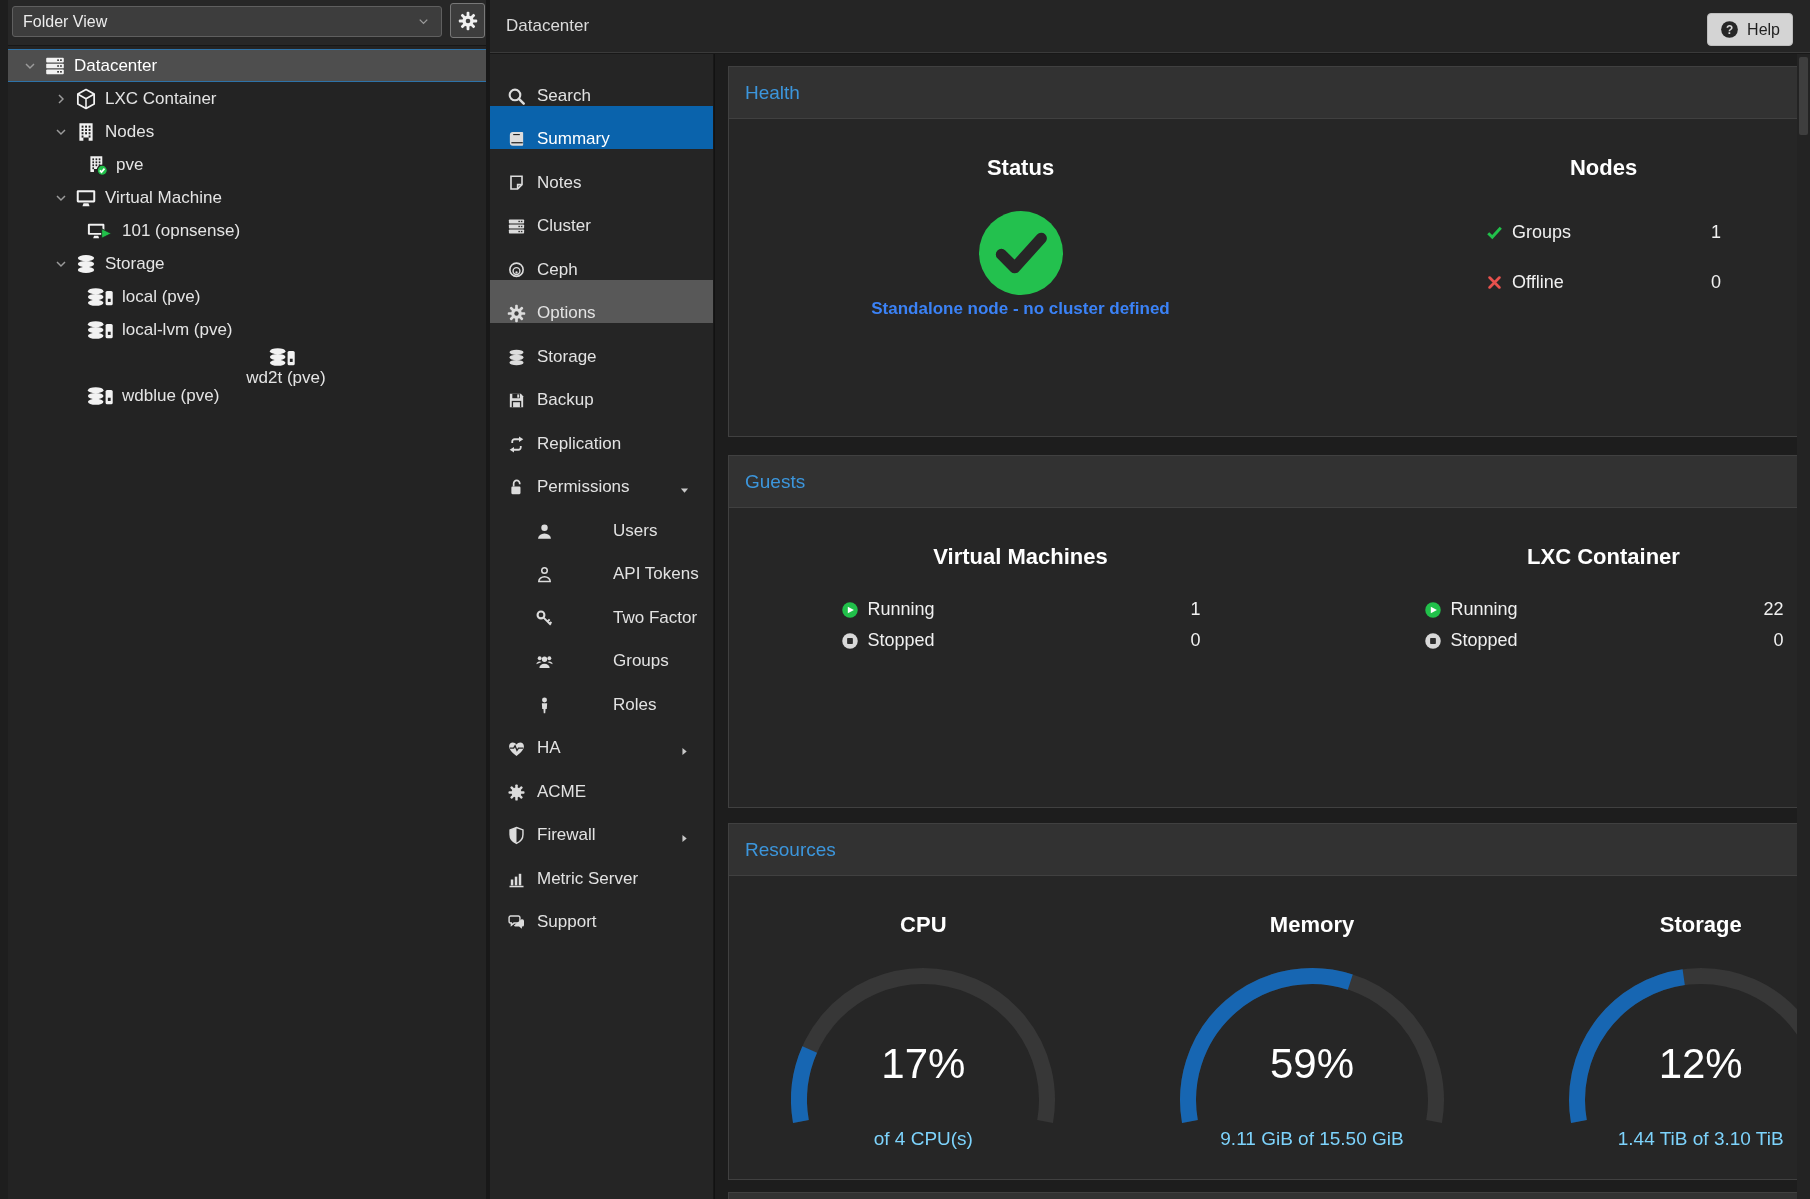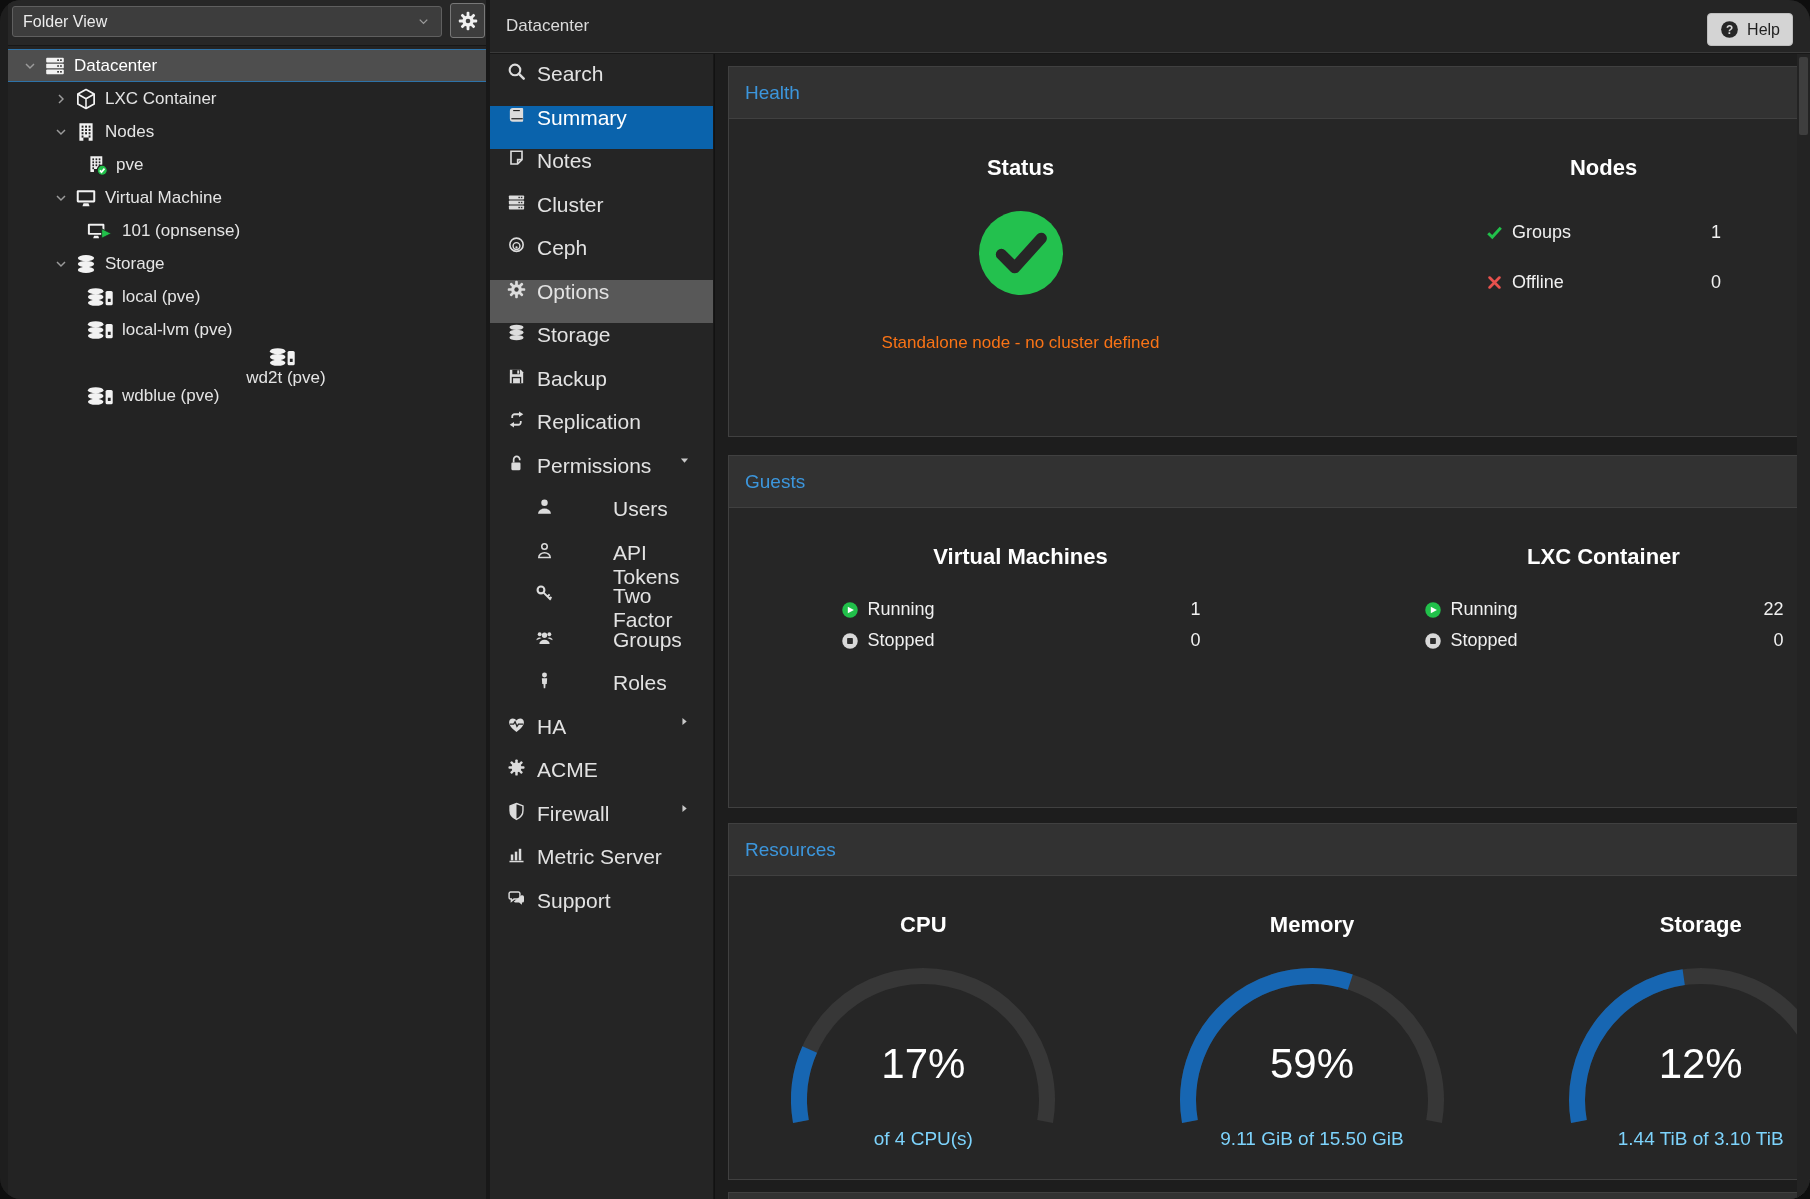--- a/index.html
+++ b/index.html
@@ -1,17 +1,17 @@
 <!DOCTYPE html>
 <html><head>
 <meta charset="utf-8">
 <style>
   html,body{margin:0;padding:0;background:#0e0e0e;}
   #app{position:relative;width:1810px;height:1199px;background:#181818;overflow:hidden;
-       font-family:"Liberation Sans",sans-serif;color:#e4e4e4;border-radius:21px;-webkit-font-smoothing:antialiased;}
+       font-family:"Liberation Sans",sans-serif;color:#e4e4e4;-webkit-font-smoothing:antialiased;}
   
   .left-rail{position:absolute;left:0;top:0;width:8px;height:100%;background:#1e1e1e;}
   .left-panel{position:absolute;left:8px;top:0;width:478px;height:100%;background:#232323;}
   .left-top{position:relative;height:45px;background:#272727;border-bottom:1px solid #171717;}
   .view-select{position:absolute;left:4px;top:6px;width:430px;height:31px;background:#3d3d3d;
                border:1px solid #5f5f5f;border-radius:3px;display:flex;align-items:center;
                padding:0 10px;font-size:16px;color:#ececec;cursor:pointer;box-sizing:border-box;}
   .view-select .combo-chevron{margin-left:auto;width:15px;height:15px;color:#9a9a9a;}
   .gear-btn{position:absolute;left:442px;top:3px;width:35px;height:35px;background:#3d3d3d;
             border:1px solid #787878;border-radius:3px;color:#f0f0f0;display:flex;align-items:center;
@@ -27,22 +27,22 @@
   
   .topbar{position:absolute;left:490px;top:0;width:1320px;height:53px;background:#252525;
           border-bottom:1px solid #3a3a3a;box-sizing:border-box;}
   .page-title{position:absolute;left:16px;top:0;line-height:52px;font-size:17px;color:#dadada;}
   .help-btn{position:absolute;right:17px;top:13px;height:33px;background:#d4d4d4;border:1px solid #bdbdbd;
             border-radius:4px;display:flex;align-items:center;gap:8px;padding:0 12px;font-size:16px;
             color:#1f1f1f;font-family:"Liberation Sans",sans-serif;cursor:pointer;}
   .help-btn .ic{width:19px;height:19px;}
   
   #nav{position:absolute;left:490px;top:54px;width:223px;bottom:0;background:#252525;padding-top:8px;}
-  .nav-row{position:relative;height:43.5px;display:flex;align-items:flex-start;padding-left:17px;
-           font-size:21px;color:#e2e2e2;cursor:pointer;box-sizing:border-box;}
+  .nav-row{position:relative;height:43.5px;display:flex;align-items:flex-end;padding-left:17px;
+           font-size:17px;color:#e2e2e2;cursor:pointer;box-sizing:border-box;}
   .nav-row.sub{padding-left:45px;gap:48px;}
   .nav-row.selected{background:#0a63ac;color:#fff;}
   .nav-row.hover{background:#585858;}
   .nav-ic{width:19px;height:19px;margin-right:11px;color:#dcdcdc;flex:none;}
   .nav-arrow{position:absolute;right:22px;width:13px;height:13px;color:#c9c9c9;}
   
   .content{position:absolute;left:714px;top:54px;right:0;bottom:0;background:#1d1d1d;overflow:hidden;
            border-left:1px solid #121212;}
   .scrollbar{position:absolute;right:0;top:0;bottom:0;width:13px;background:#232323;}
   .scrollbar .thumb{position:absolute;left:2px;right:2px;top:3px;height:78px;background:#3e3e3e;border-radius:2px;}
@@ -50,21 +50,21 @@
   .panel > header{height:52px;background:#323232;display:flex;align-items:center;padding:0 16px;
                   font-size:19px;color:#3c96dc;border-bottom:1px solid #404040;box-sizing:border-box;}
   .panel-health{top:12px;height:371px;}
   .panel-guests{top:401px;height:353px;}
   .panel-resources{top:769px;height:357px;}
   .panel-sliver{top:1138px;height:200px;}
   .panel-body{display:flex;}
   .col{flex:1;text-align:center;}
   .col h3{margin:36px 0 0;font-size:22px;color:#fff;font-weight:bold;}
   .status-icon{width:84px;height:84px;margin:30px auto 0;}
-  .status-msg{margin-top:34px;font-size:17px;color:#f97316;}
+  .status-msg{font-size:17px;color:#3b82f6;font-weight:bold;}
   .stat-rows{width:235px;margin:26px auto 0;}
   .stat-row{display:flex;align-items:center;height:50px;}
   .stat-ic{width:17px;height:17px;margin-right:9px;flex:none;}
   .stat-label{font-size:18px;color:#f0f0f0;}
   .stat-value{margin-left:auto;font-size:18px;color:#f0f0f0;}
   .guest-rows{width:360px;margin:24px auto 0;}
   .guest-rows .stat-row{height:31px;}
   .guest-rows .stat-ic{width:18px;height:18px;}
   .gauge{position:relative;width:290px;margin:14px auto 0;}
   .gauge svg{display:block;}

